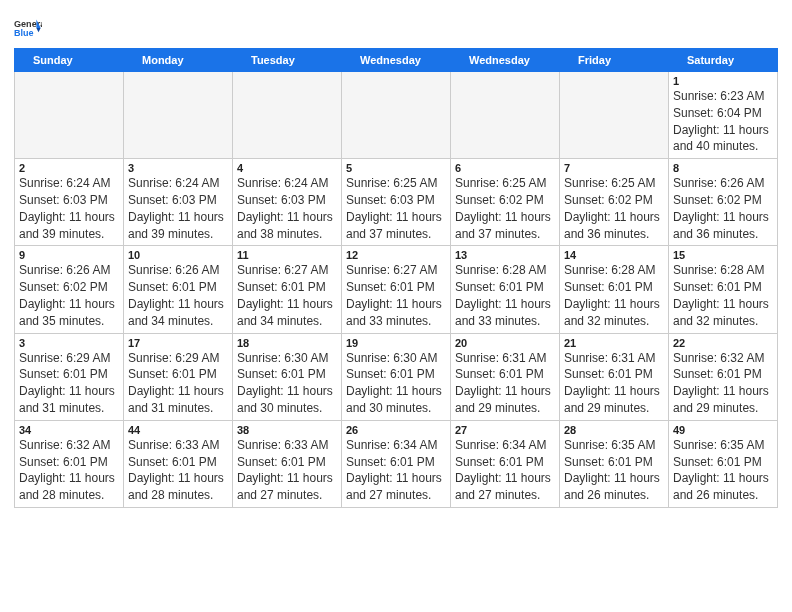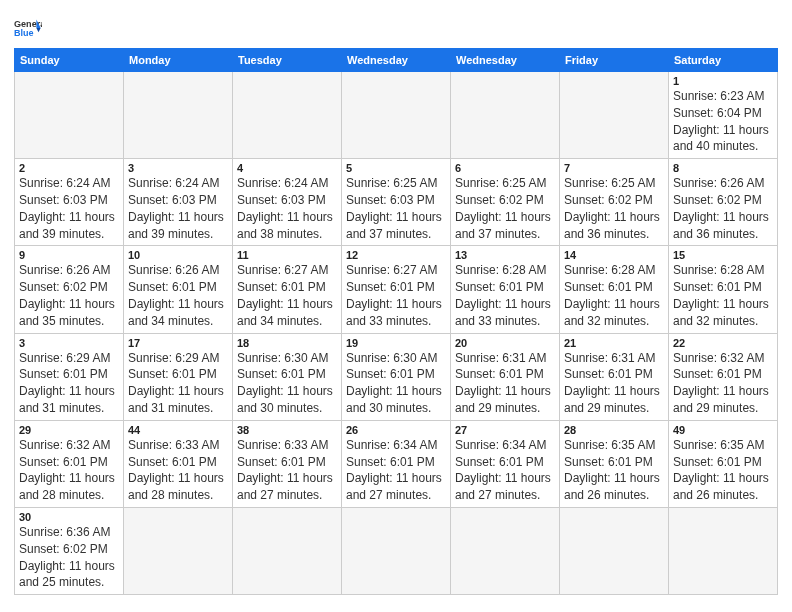--- a/index.html
+++ b/index.html
@@ -47,21 +47,21 @@
     .calendar {
       width: 100%;
       border-collapse: collapse;
       font-size: 9.5px;
       table-layout: fixed;
     }
     .calendar thead th {
       background: #1a73e8;
       color: #fff;
       text-align: left;
-      padding: 5px 5px;
+      padding: 5px 18px;
       font-size: 11px;
       font-weight: 600;
       border: 1px solid #1a73e8;
     }
     .calendar tbody td {
       border: 1px solid #ccc;
       vertical-align: top;
       padding: 3px 4px;
       height: 72px;
       background: #fff;
@@ -280,21 +280,21 @@
           <td>
             <span class="day-num">22</span>
             <div class="day-info" style="white-space: pre-line;">Sunrise: 6:32 AM
 Sunset: 6:01 PM
 Daylight: 11 hours
 and 29 minutes.</div>
           </td>
         </tr>
         <tr>
           <td>
-            <span class="day-num">29</span>
+            <span class="day-num">34</span>
             <div class="day-info" style="white-space: pre-line;">Sunrise: 6:32 AM
 Sunset: 6:01 PM
 Daylight: 11 hours
 and 28 minutes.</div>
           </td>
           <td>
             <span class="day-num">44</span>
             <div class="day-info" style="white-space: pre-line;">Sunrise: 6:33 AM
 Sunset: 6:01 PM
 Daylight: 11 hours
@@ -328,31 +328,16 @@
 Daylight: 11 hours
 and 26 minutes.</div>
           </td>
           <td>
             <span class="day-num">49</span>
             <div class="day-info" style="white-space: pre-line;">Sunrise: 6:35 AM
 Sunset: 6:01 PM
 Daylight: 11 hours
 and 26 minutes.</div>
           </td>
-        </tr>
-        <tr class="last-row">
-          <td>
-            <span class="day-num">30</span>
-            <div class="day-info" style="white-space: pre-line;">Sunrise: 6:36 AM
-Sunset: 6:02 PM
-Daylight: 11 hours
-and 25 minutes.</div>
-          </td>
-          <td class="empty"></td>
-          <td class="empty"></td>
-          <td class="empty"></td>
-          <td class="empty"></td>
-          <td class="empty"></td>
-          <td class="empty"></td>
         </tr>
       </tbody>
   </table>
 </div>
 
 </body></html>

